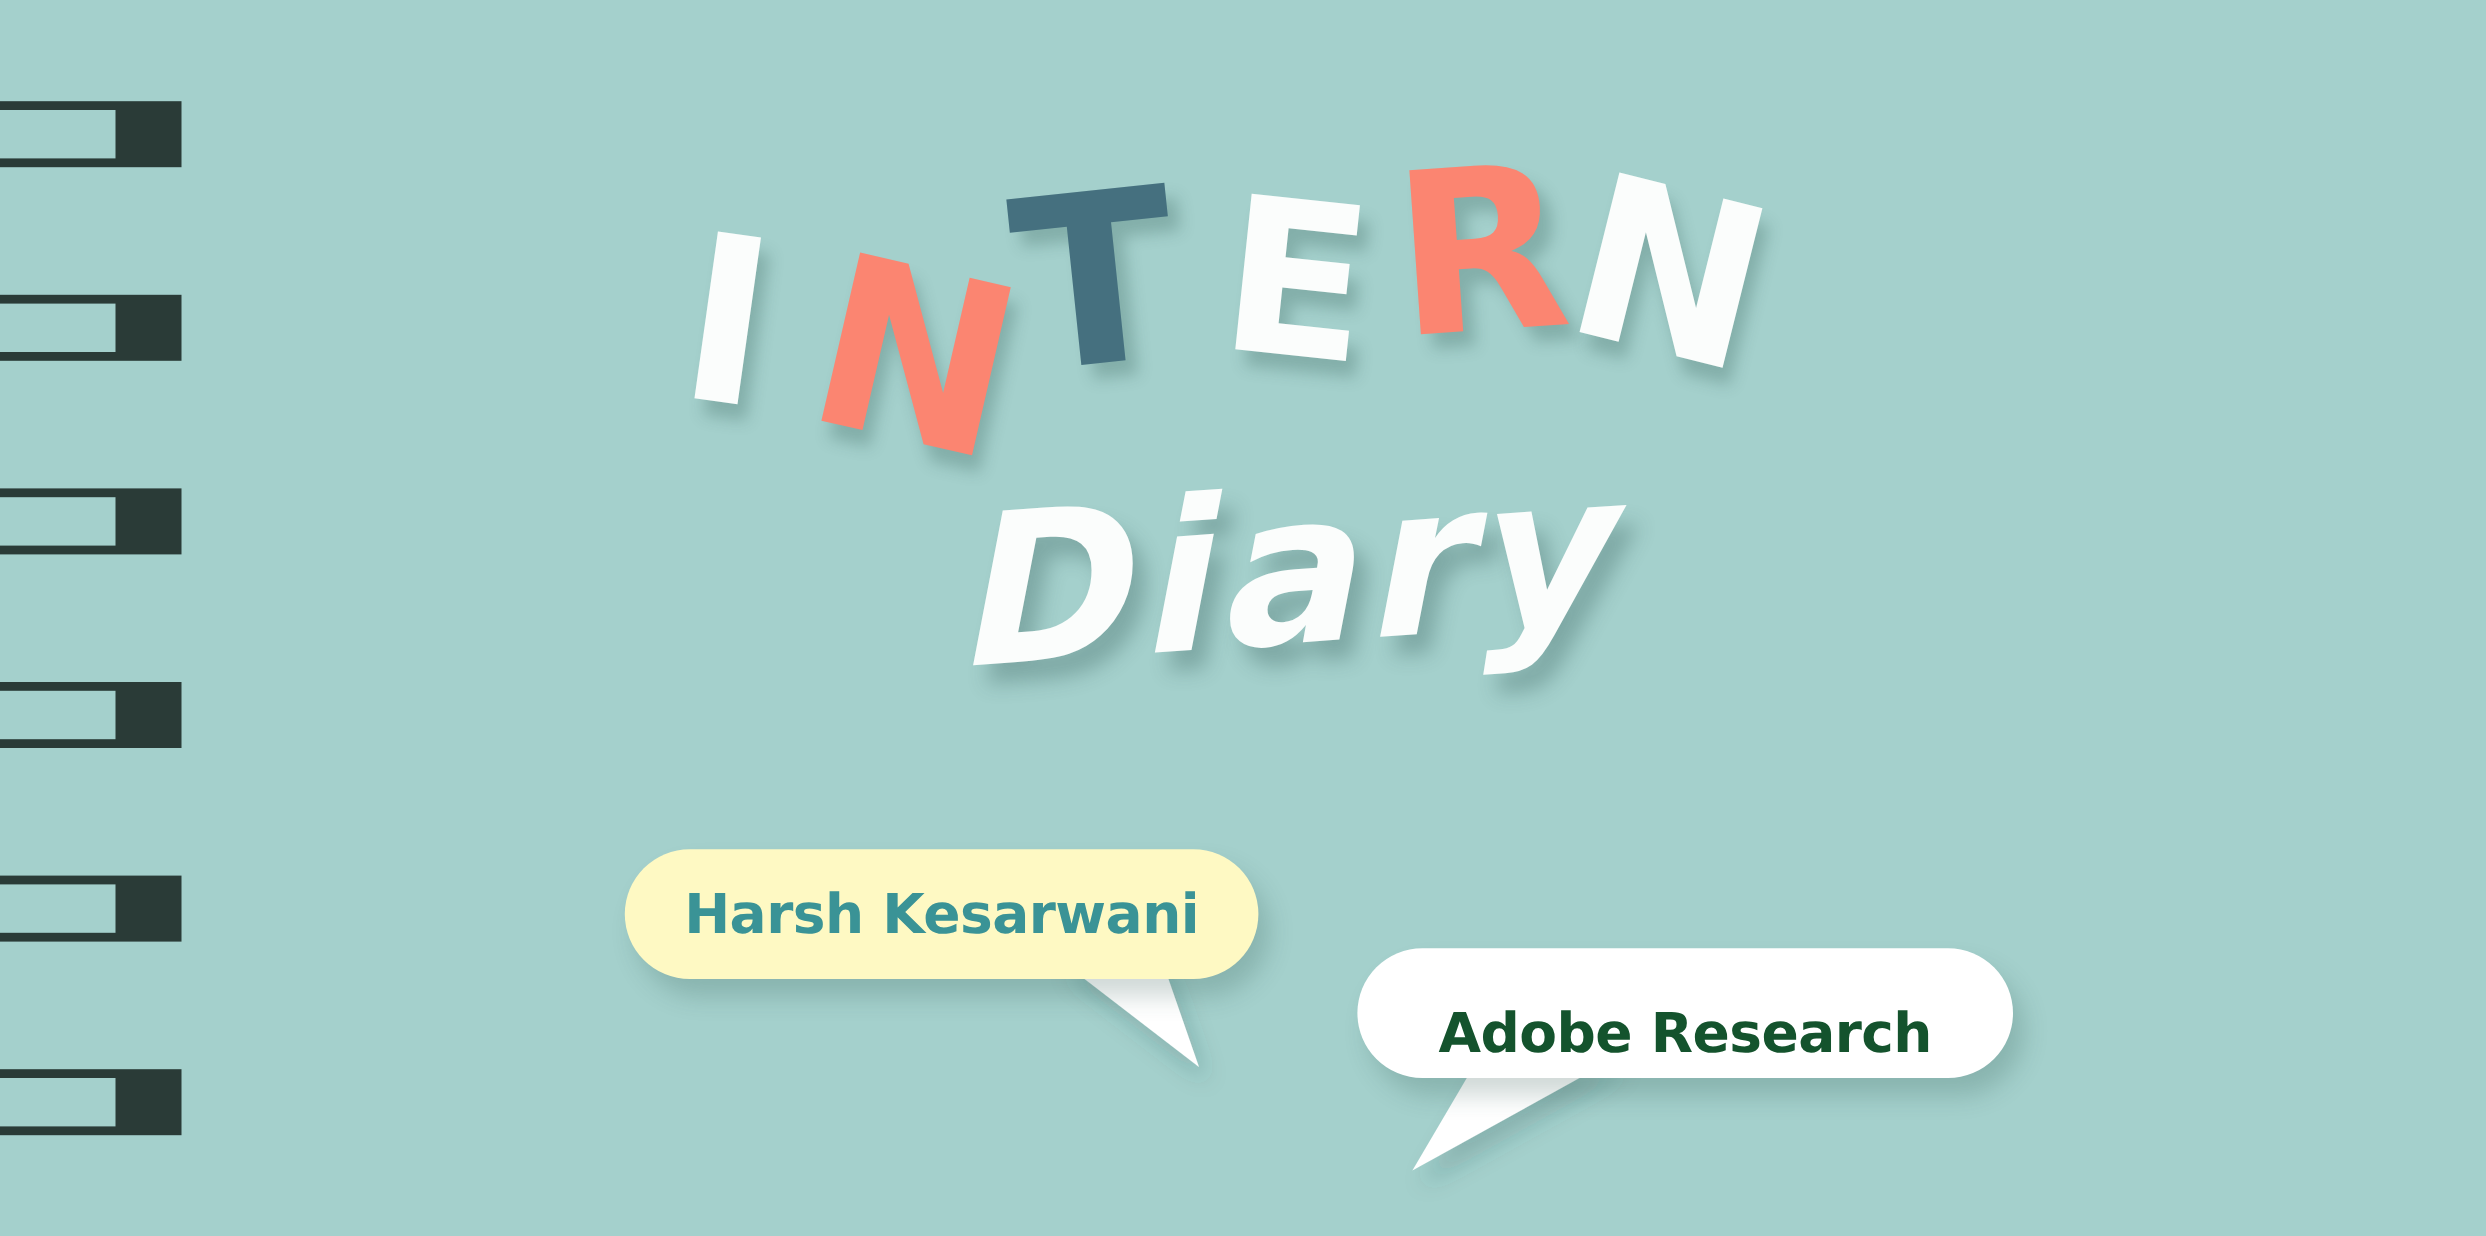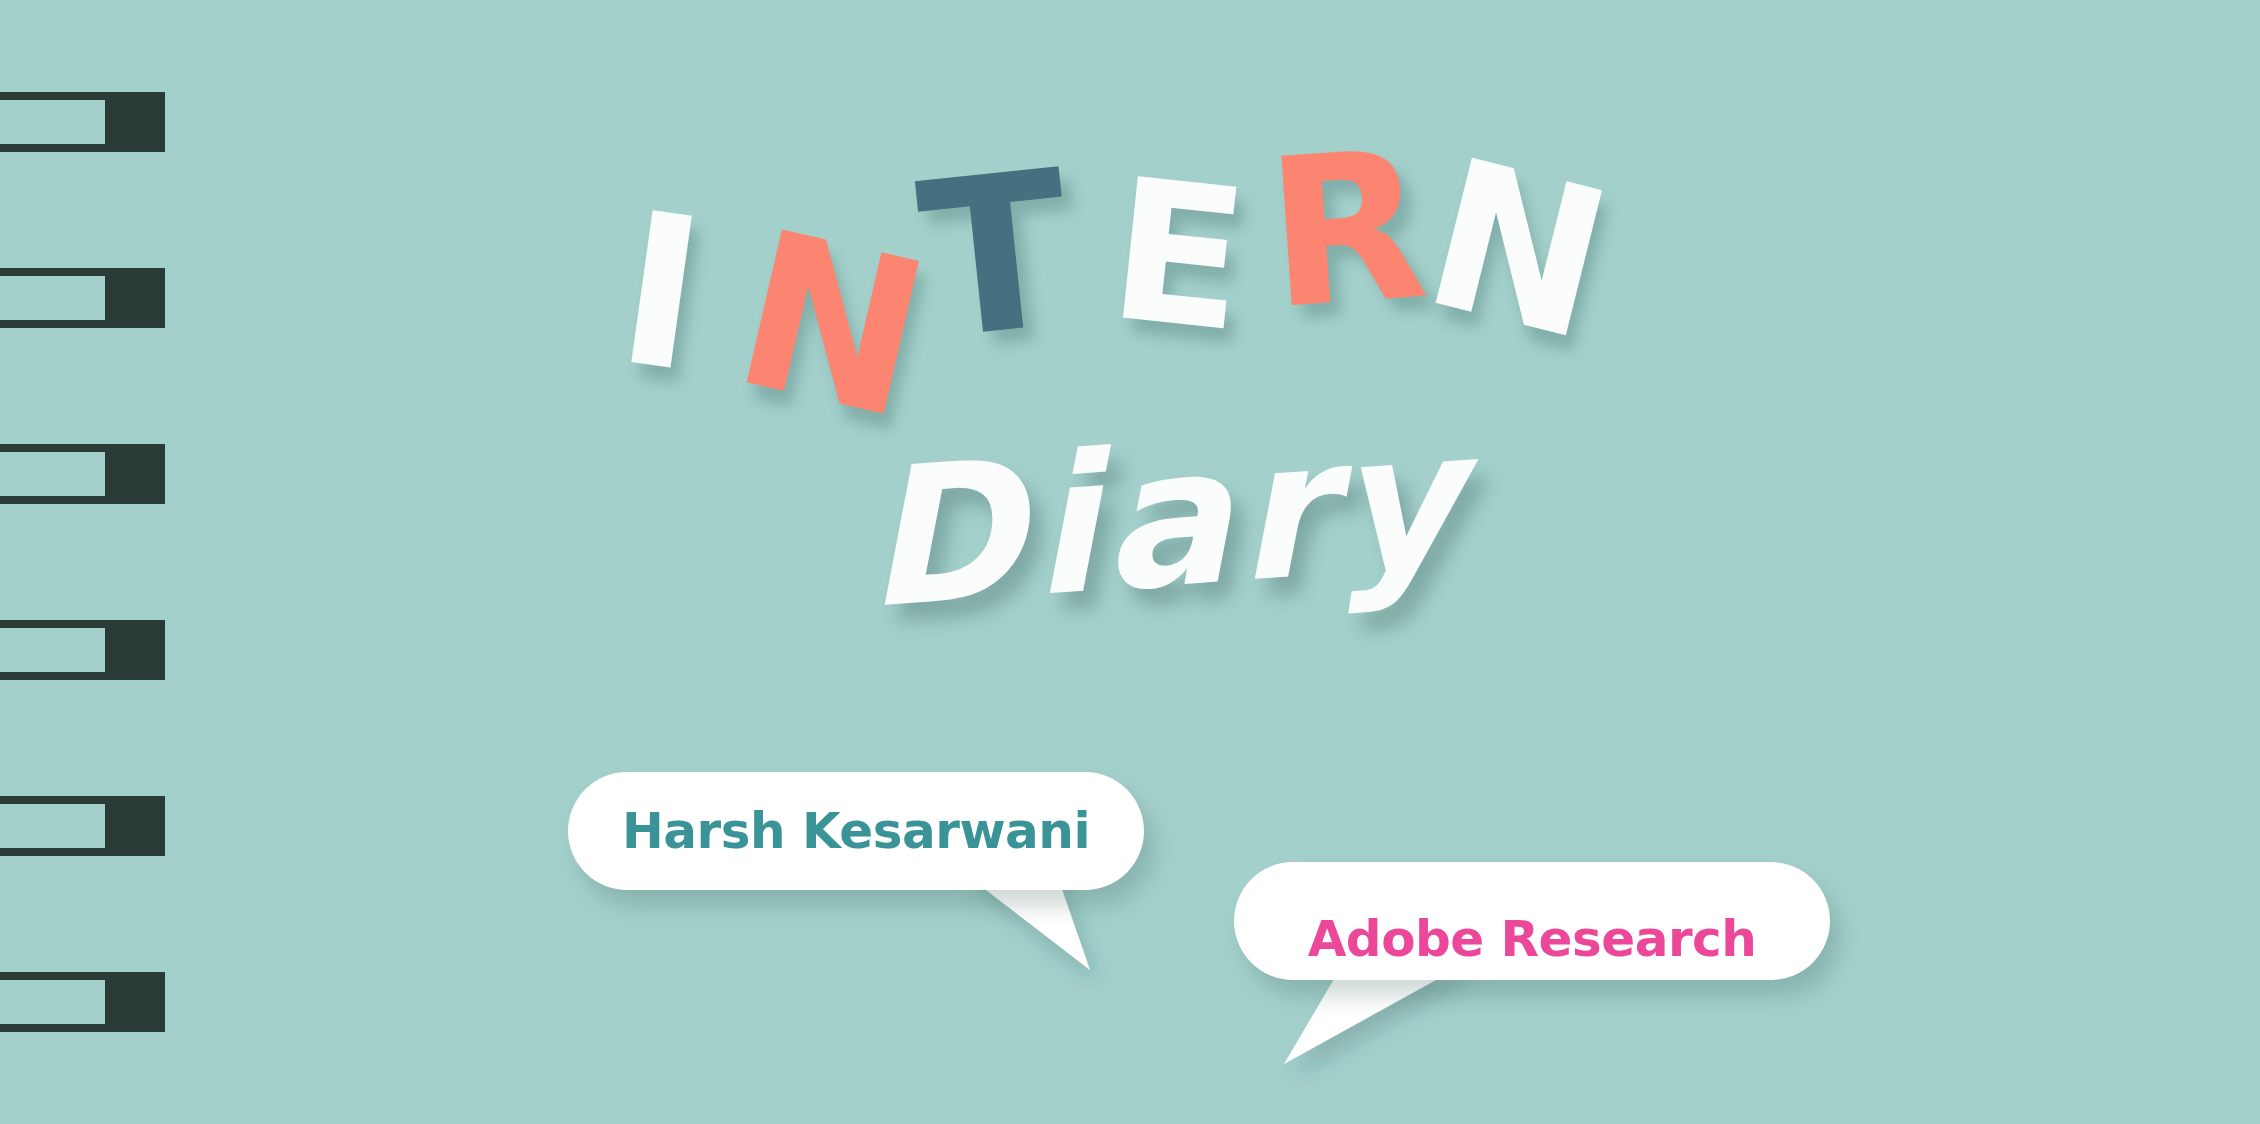--- a/index.html
+++ b/index.html
@@ -212,29 +212,29 @@
   <div id="diary" style="color: rgb(251, 253, 252);">Diary</div>
 
   <svg id="tail-name" viewBox="0 0 180 110">
     <defs>
       <filter id="shadowA" x="-60%" y="-60%" width="260%" height="260%">
         <feDropShadow dx="8" dy="14" stdDeviation="10" flood-color="#28504b" flood-opacity="0.22"></feDropShadow>
       </filter>
     </defs>
     <polygon points="0,0 96,2 130,100" fill="#ffffff" filter="url(#shadowA)"></polygon>
   </svg>
-  <div class="bubble" id="bubble-name" style="background: #ffffff;">
+  <div class="bubble" id="bubble-name" style="background: #fef9c3;">
     <span class="label" style="color: rgb(58, 147, 150);">Harsh Kesarwani</span>
   </div>
 
   <svg id="tail-org" viewBox="0 0 200 112">
     <defs>
       <filter id="shadowB" x="-60%" y="-60%" width="260%" height="260%">
         <feDropShadow dx="8" dy="14" stdDeviation="10" flood-color="#28504b" flood-opacity="0.22"></feDropShadow>
       </filter>
     </defs>
     <polygon points="200,0 72,2 12,104" fill="#ffffff" filter="url(#shadowB)"></polygon>
   </svg>
   <div class="bubble" id="bubble-org" style="background: rgb(255, 255, 255);">
-    <span class="label" style="color: #ec4899; margin-top: 36px;">Adobe Research</span>
+    <span class="label" style="color: #14532d; margin-top: 36px;">Adobe Research</span>
   </div>
 
 </div>
 
 </body></html>

